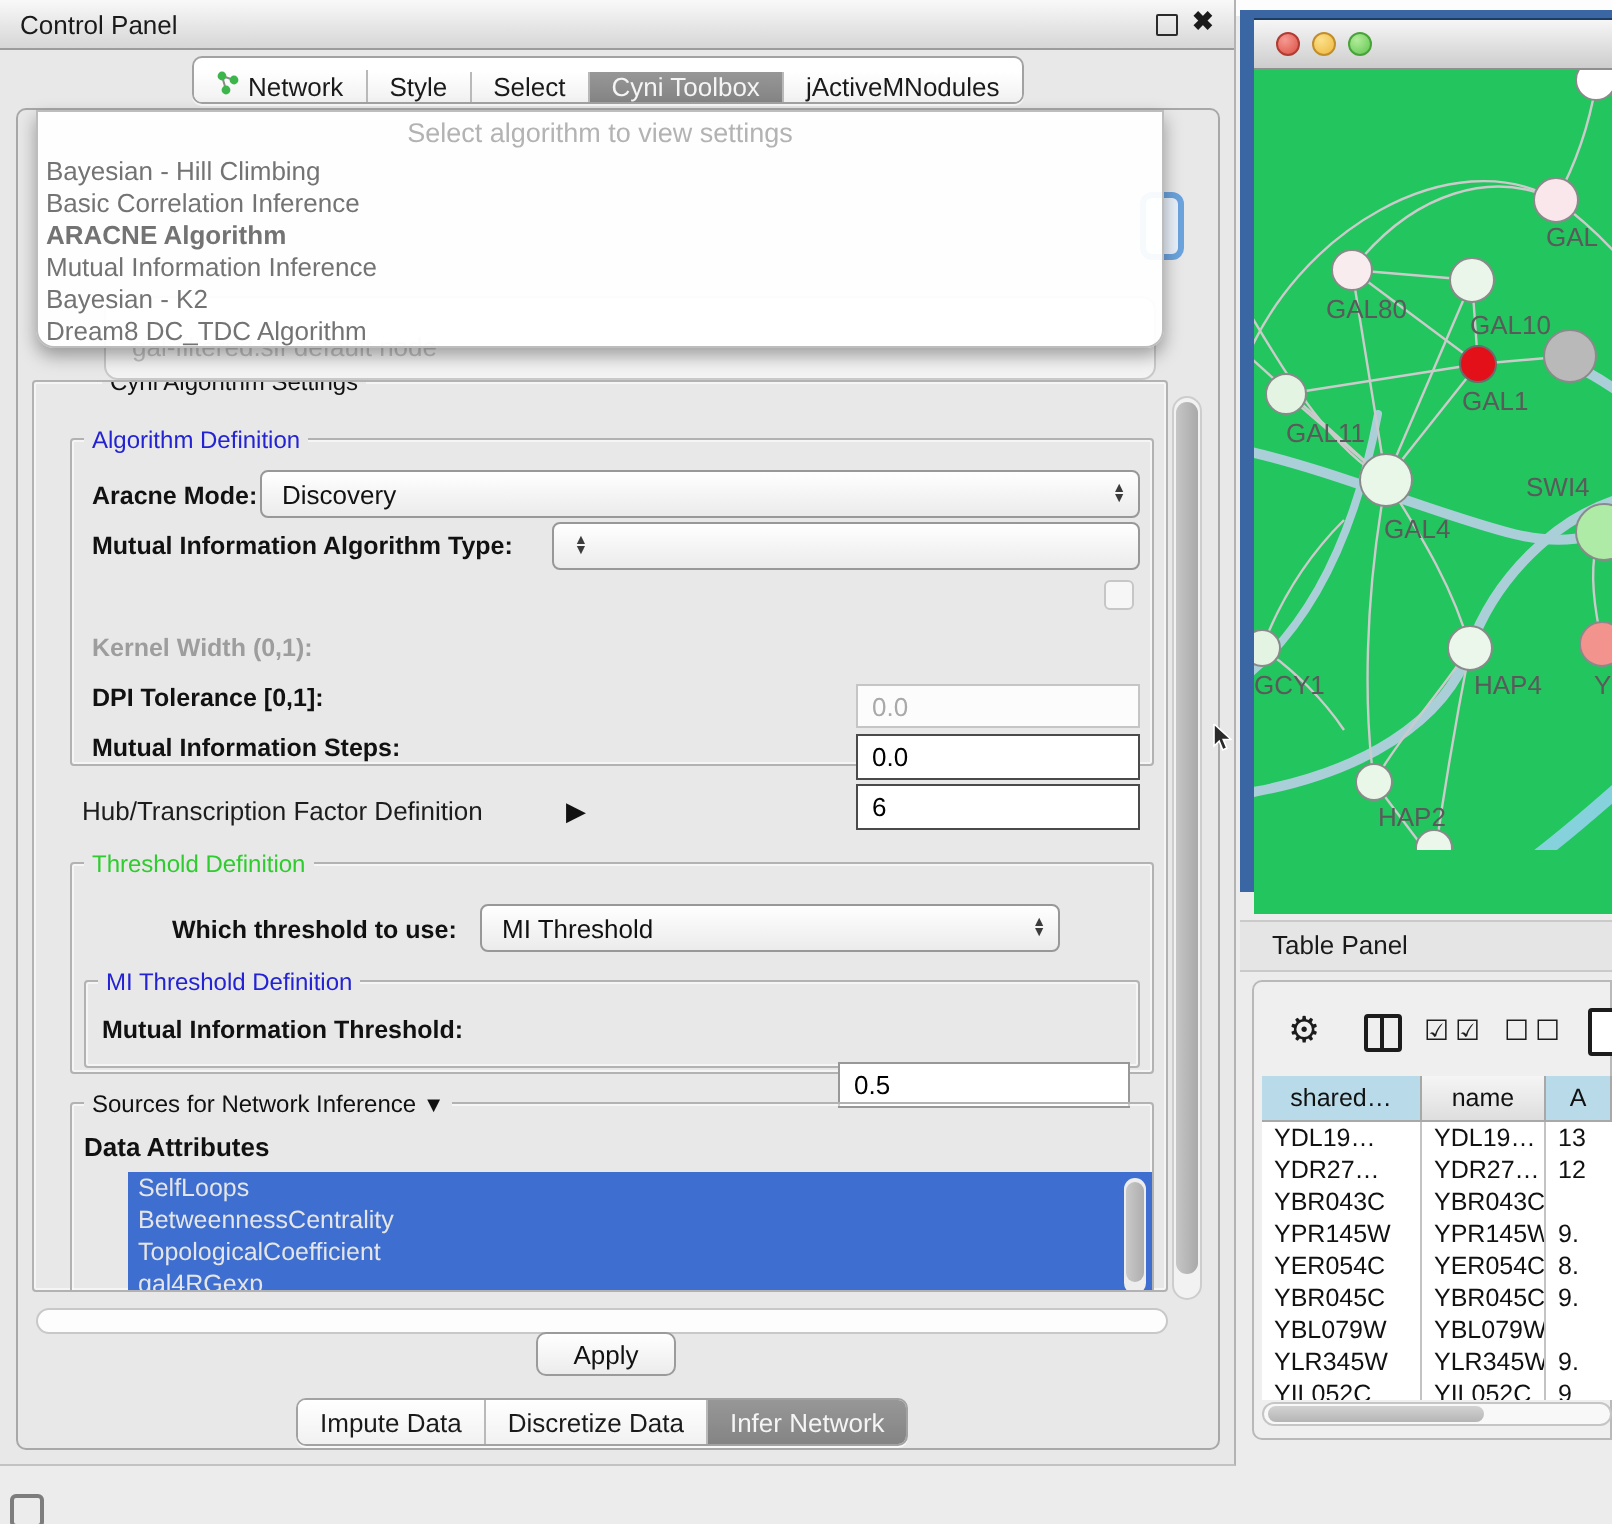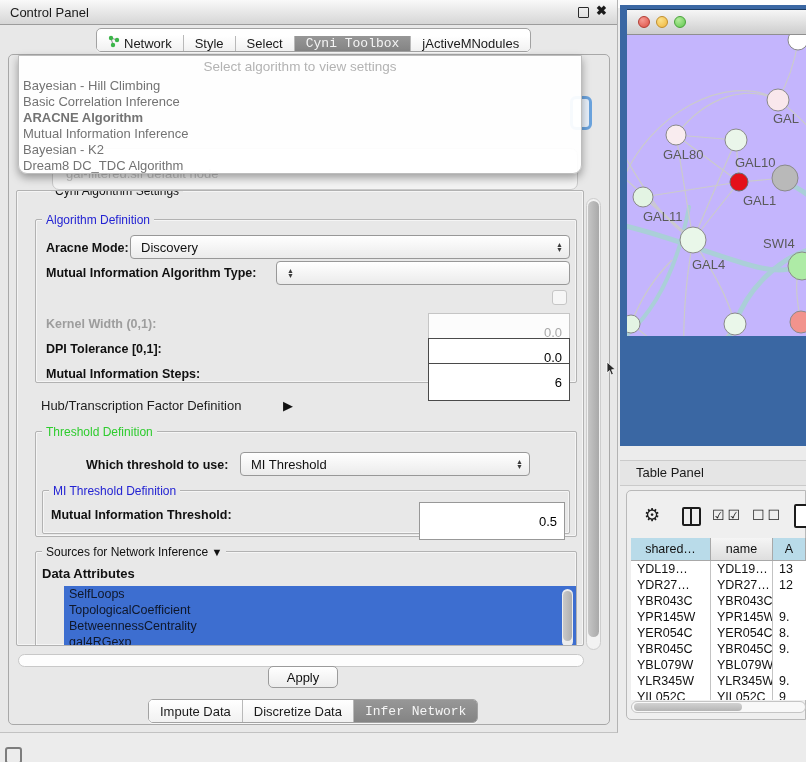--- a/index.html
+++ b/index.html
@@ -13,21 +13,21 @@
       background:linear-gradient(#f9f9f9,#d6d6d6);border-bottom:1px solid #9c9c9c;}
   .cp-title{left:10px;top:5px;font-size:13px;color:#1a1a1a;}
   .float-box{left:578px;top:7px;width:9px;height:9px;border:1.5px solid #2b2b2b;border-radius:1px;}
   .close-x{left:596px;top:3px;font-size:13px;font-weight:bold;color:#1a1a1a;}
   
   .seg{display:inline-flex;border:1px solid #a2a2a2;border-radius:5px;background:#fff;
        overflow:hidden;height:22px;align-items:stretch;box-shadow:0 1px 0 rgba(255,255,255,.7);}
   .seg .sg{display:flex;align-items:center;gap:4px;padding:0 11px;font-size:13px;
        border-right:1px solid #b9b9b9;color:#1a1a1a;background:linear-gradient(#ffffff,#f1f1f1);}
   .seg .sg:last-child{border-right:none;}
-  .seg .sel{background:linear-gradient(#979797,#848484);color:#f5f5f5;font-family:Liberation Mono, monospace;}
+  .seg .sel{background:linear-gradient(#979797,#848484);color:#f5f5f5;}
   .tabrow{left:96px;top:28px;align-items:flex-end;}
   .btabrow{left:148px;top:699px;}
   
   .content-box{left:8px;top:54px;width:602px;height:671px;border:1px solid #a8a8a8;
        border-radius:5px;box-sizing:border-box;}
   
   .ghost-combo{left:52px;top:148px;width:524px;height:40px;border:1px solid #c9c9c9;
        border-radius:7px;background:#f3f3f3;}
   .ghost-text{left:66px;top:166px;font-size:13px;color:#c2c2c2;}
   .focus-frag{left:570px;top:96px;width:16px;height:28px;border:3px solid #6ba3dd;
@@ -38,27 +38,27 @@
   .legend{position:absolute;font-size:12px;background:#e8e8e8;padding:0 4px;line-height:14px;}
   .leg-blue{color:#2323d3;}
   .leg-green{color:#2ecc2e;}
   .lbl{font-size:12.5px;font-weight:bold;color:#111;}
   .lbl-dis{font-size:12.5px;font-weight:bold;color:#9d9d9d;}
   .combo{background:linear-gradient(#ffffff,#ebebeb);border:1px solid #989898;border-radius:4px;
        display:flex;align-items:center;box-sizing:border-box;padding:0 6px 0 10px;font-size:13px;}
   .combo .cval{flex:1;}
   .stepper{display:flex;flex-direction:column;align-items:center;color:#3c3c3c;
        font-size:7px;line-height:5px;}
-  .field{box-sizing:border-box;border:1px solid #989898;background:#fff;text-align:right;
-       font-size:13px;font-family:"Liberation Sans",sans-serif;padding:18px 7px;outline:none;}
+  .field{box-sizing:border-box;border:1px solid #989898;background:#fff;
+       font-size:13px;font-family:"Liberation Sans",sans-serif;padding:2px 7px;outline:none;margin-top:29px;}
   .field-dark{border:1.5px solid #4a4a4a;}
   .field-dis{border:1px solid #c5c5c5;color:#a9a9a9;background:#fcfcfc;}
   .chk{width:13px;height:13px;border:1px solid #c6c6c6;border-radius:3px;background:#f6f6f6;}
   .arrow{font-size:12px;color:#111;}
-  .attr-item{height:16px;line-height:16px;background:#3d6ed0;color:#0f172a;font-size:12.5px;
+  .attr-item{height:16px;line-height:16px;background:#3d6ed0;color:#e5e5e5;font-size:12.5px;
        padding-left:5px;}
   .list-vscroll{position:absolute;right:3px;top:3px;width:11px;height:58px;
        background:#ededed;border-radius:6px;}
   .list-vthumb{position:absolute;left:1px;top:2px;width:9px;height:50px;
        background:linear-gradient(90deg,#c9c9c9,#aeaeae);border-radius:5px;}
   
   .vscroll{left:586px;top:198px;width:15px;height:452px;background:#f2f2f2;
        border:1px solid #cdcdcd;border-radius:8px;box-sizing:border-box;}
   .vthumb{position:absolute;left:1px;top:2px;width:11px;height:436px;
        background:linear-gradient(90deg,#c6c6c6,#a9a9a9);border-radius:6px;}
@@ -76,21 +76,21 @@
   .dd-item.dd-sel{font-weight:bold;}
   
   .net-win{left:620px;top:5px;width:186px;height:441px;background:#3a67a3;
        box-sizing:border-box;padding:4px 0 23px 7px;z-index:5;}
   .net-titlebar{height:24px;background:linear-gradient(#f6f6f6,#cdcdcd);
        border-top:1px solid #1d3c62;border-bottom:1px solid #8f8f8f;position:relative;}
   .light{position:absolute;top:6px;width:12px;height:12px;border-radius:50%;box-sizing:border-box;}
   .l-red{left:11px;background:radial-gradient(circle at 35% 30%,#f59a92,#dd4f44);border:1px solid #b13c33;}
   .l-yel{left:29px;background:radial-gradient(circle at 35% 30%,#fbe18a,#f0b63e);border:1px solid #c08e2c;}
   .l-grn{left:47px;background:radial-gradient(circle at 35% 30%,#b3eb9b,#5fc74e);border:1px solid #49a23a;}
-  .canvas{position:relative;width:179px;height:301px;background:#c4b5fd;overflow:hidden;}
+  .canvas{position:relative;width:179px;height:422px;background:#22c55e;overflow:hidden;}
   .nlabel{position:absolute;font-size:13px;color:#5a5a5a;white-space:nowrap;}
   
   .tp-titlebar{left:620px;top:460px;width:186px;height:26px;background:#e5e5e5;
        border-top:1px solid #cacaca;border-bottom:1px solid #cacaca;box-sizing:border-box;}
   .tp-title{left:636px;top:465px;font-size:13px;color:#1a1a1a;}
   .tp-body{left:626px;top:490px;width:180px;height:230px;background:#efefef;
        border:1px solid #b9b9b9;border-radius:5px 0 0 5px;box-sizing:border-box;}
   .ticon{color:#1c1c1c;}
   .col-icon{left:682px;top:507px;width:15px;height:15px;border:2px solid #1c1c1c;border-radius:2px;}
   .col-icon:before{content:"";position:absolute;left:6px;top:0;width:2px;height:100%;background:#1c1c1c;}
@@ -215,22 +215,22 @@
     </div>
 
     <div class="abs group" style="left:18px;top:360px;width:542px;height:120px;">
       <span class="legend" style="left:6px;top:-7px;">
         <span>Sources for Network Inference</span>
         <span style="font-size:11px;">▼</span>
       </span>
       <span class="abs lbl" style="left:6px;top:14px;font-size:13px;">Data Attributes</span>
       <div class="abs" style="left:28px;top:34px;width:512px;height:62px;background:#fff;overflow:hidden;">
         <div class="attr-item">SelfLoops</div>
+        <div class="attr-item">BetweennessCentrality</div>
         <div class="attr-item">TopologicalCoefficient</div>
-        <div class="attr-item">BetweennessCentrality</div>
         <div class="attr-item">gal4RGexp</div>
         <div class="list-vscroll">
             <div class="list-vthumb"></div>
           </div>
       </div>
     </div>
   </div>
 
   <div class="abs vscroll">
       <div class="vthumb"></div>
@@ -324,21 +324,21 @@
         <circle cx="4" cy="289" r="9" fill="#e3f4e3"></circle>
         <circle cx="108" cy="289" r="11" fill="#eaf7ea"></circle>
         <circle cx="174" cy="287" r="11" fill="#f2938d"></circle>
         <circle cx="60" cy="356" r="9" fill="#e9f7e9"></circle>
         <circle cx="90" cy="389" r="9" fill="#eaf7ea"></circle>
       </g>
     </svg>
     <span class="nlabel" style="left:146px;top:76px;">GAL</span>
     <span class="nlabel" style="left:36px;top:112px;">GAL80</span>
     <span class="nlabel" style="left:108px;top:120px;">GAL10</span>
-    <span class="nlabel" style="left:116px;top:158px;text-align:center;">GAL1</span>
+    <span class="nlabel" style="left:104px;top:158px;text-align:center;">GAL1</span>
     <span class="nlabel" style="left:16px;top:174px;">GAL11</span>
     <span class="nlabel" style="left:136px;top:201px;">SWI4</span>
     <span class="nlabel" style="left:65px;top:222px;">GAL4</span>
     <span class="nlabel" style="left:0px;top:300px;">GCY1</span>
     <span class="nlabel" style="left:110px;top:300px;">HAP4</span>
     <span class="nlabel" style="left:170px;top:300px;">Y</span>
     <span class="nlabel" style="left:62px;top:366px;">HAP2</span>
   </div>
 </div>
 

